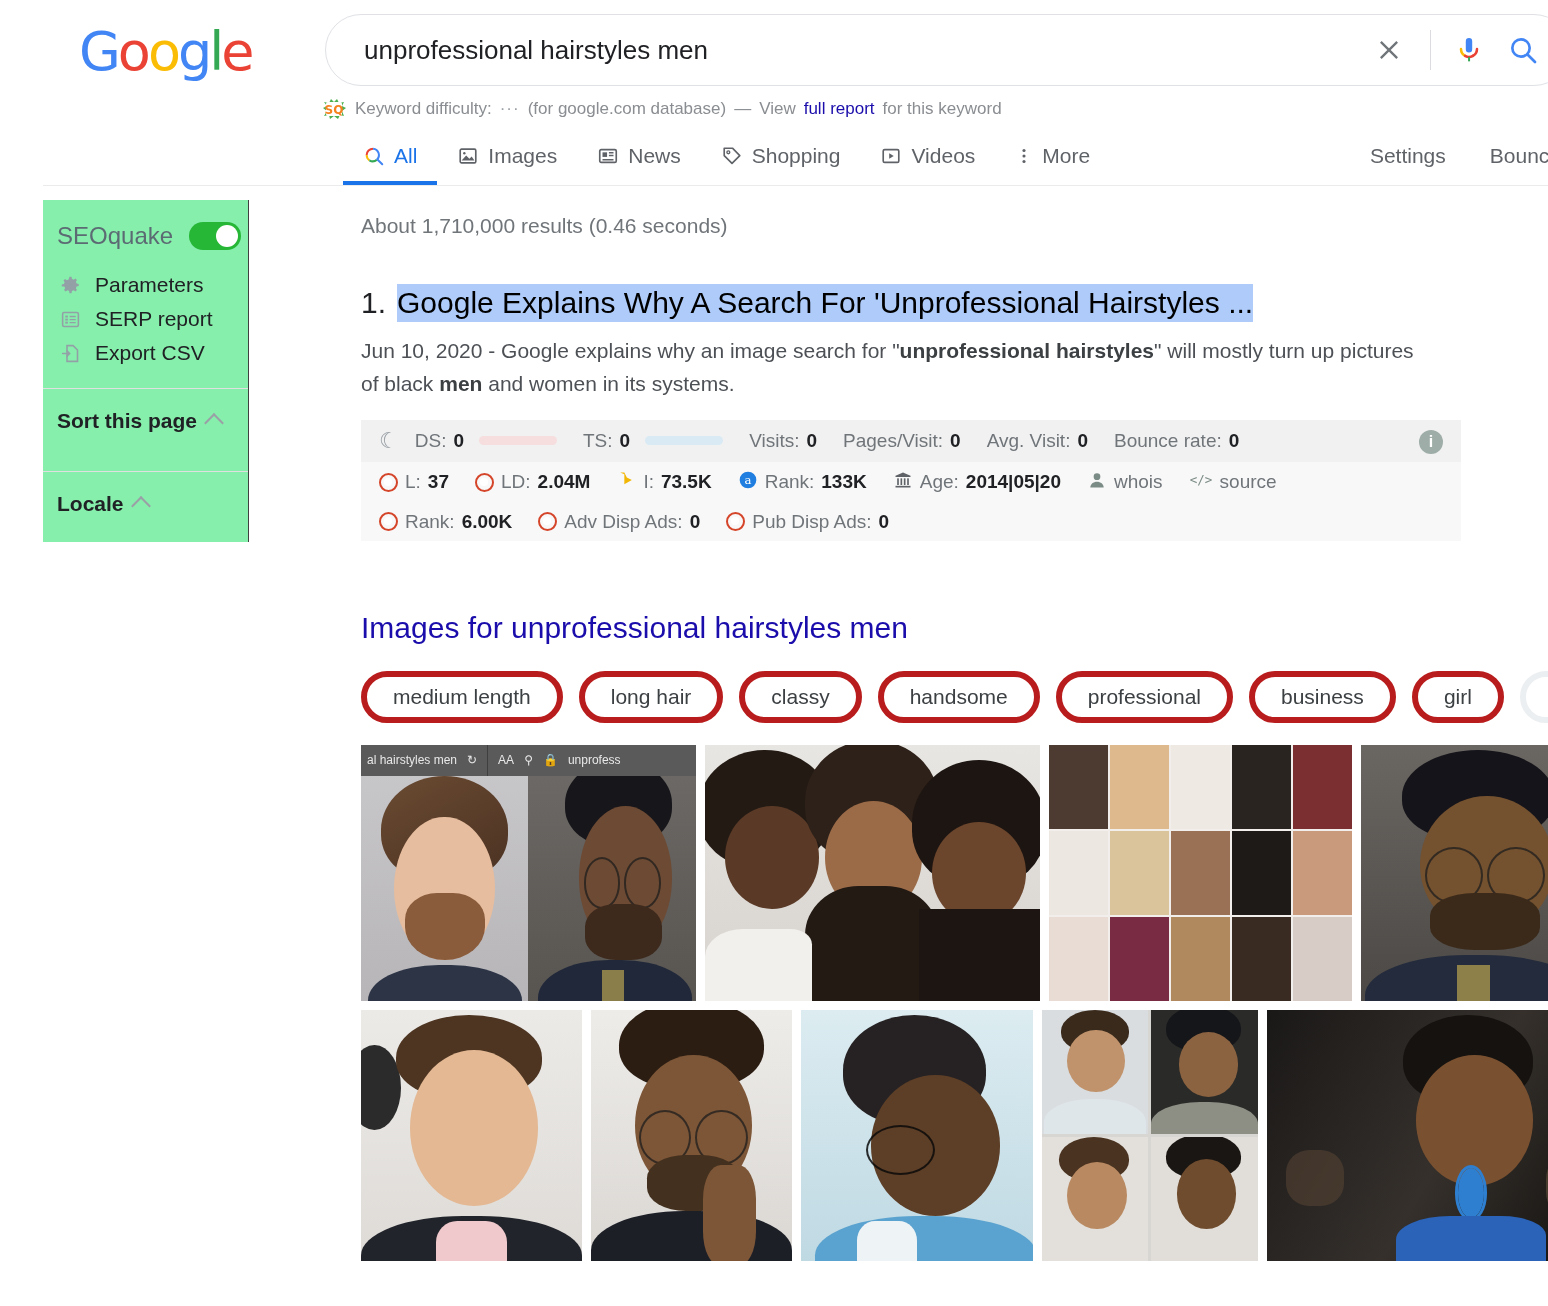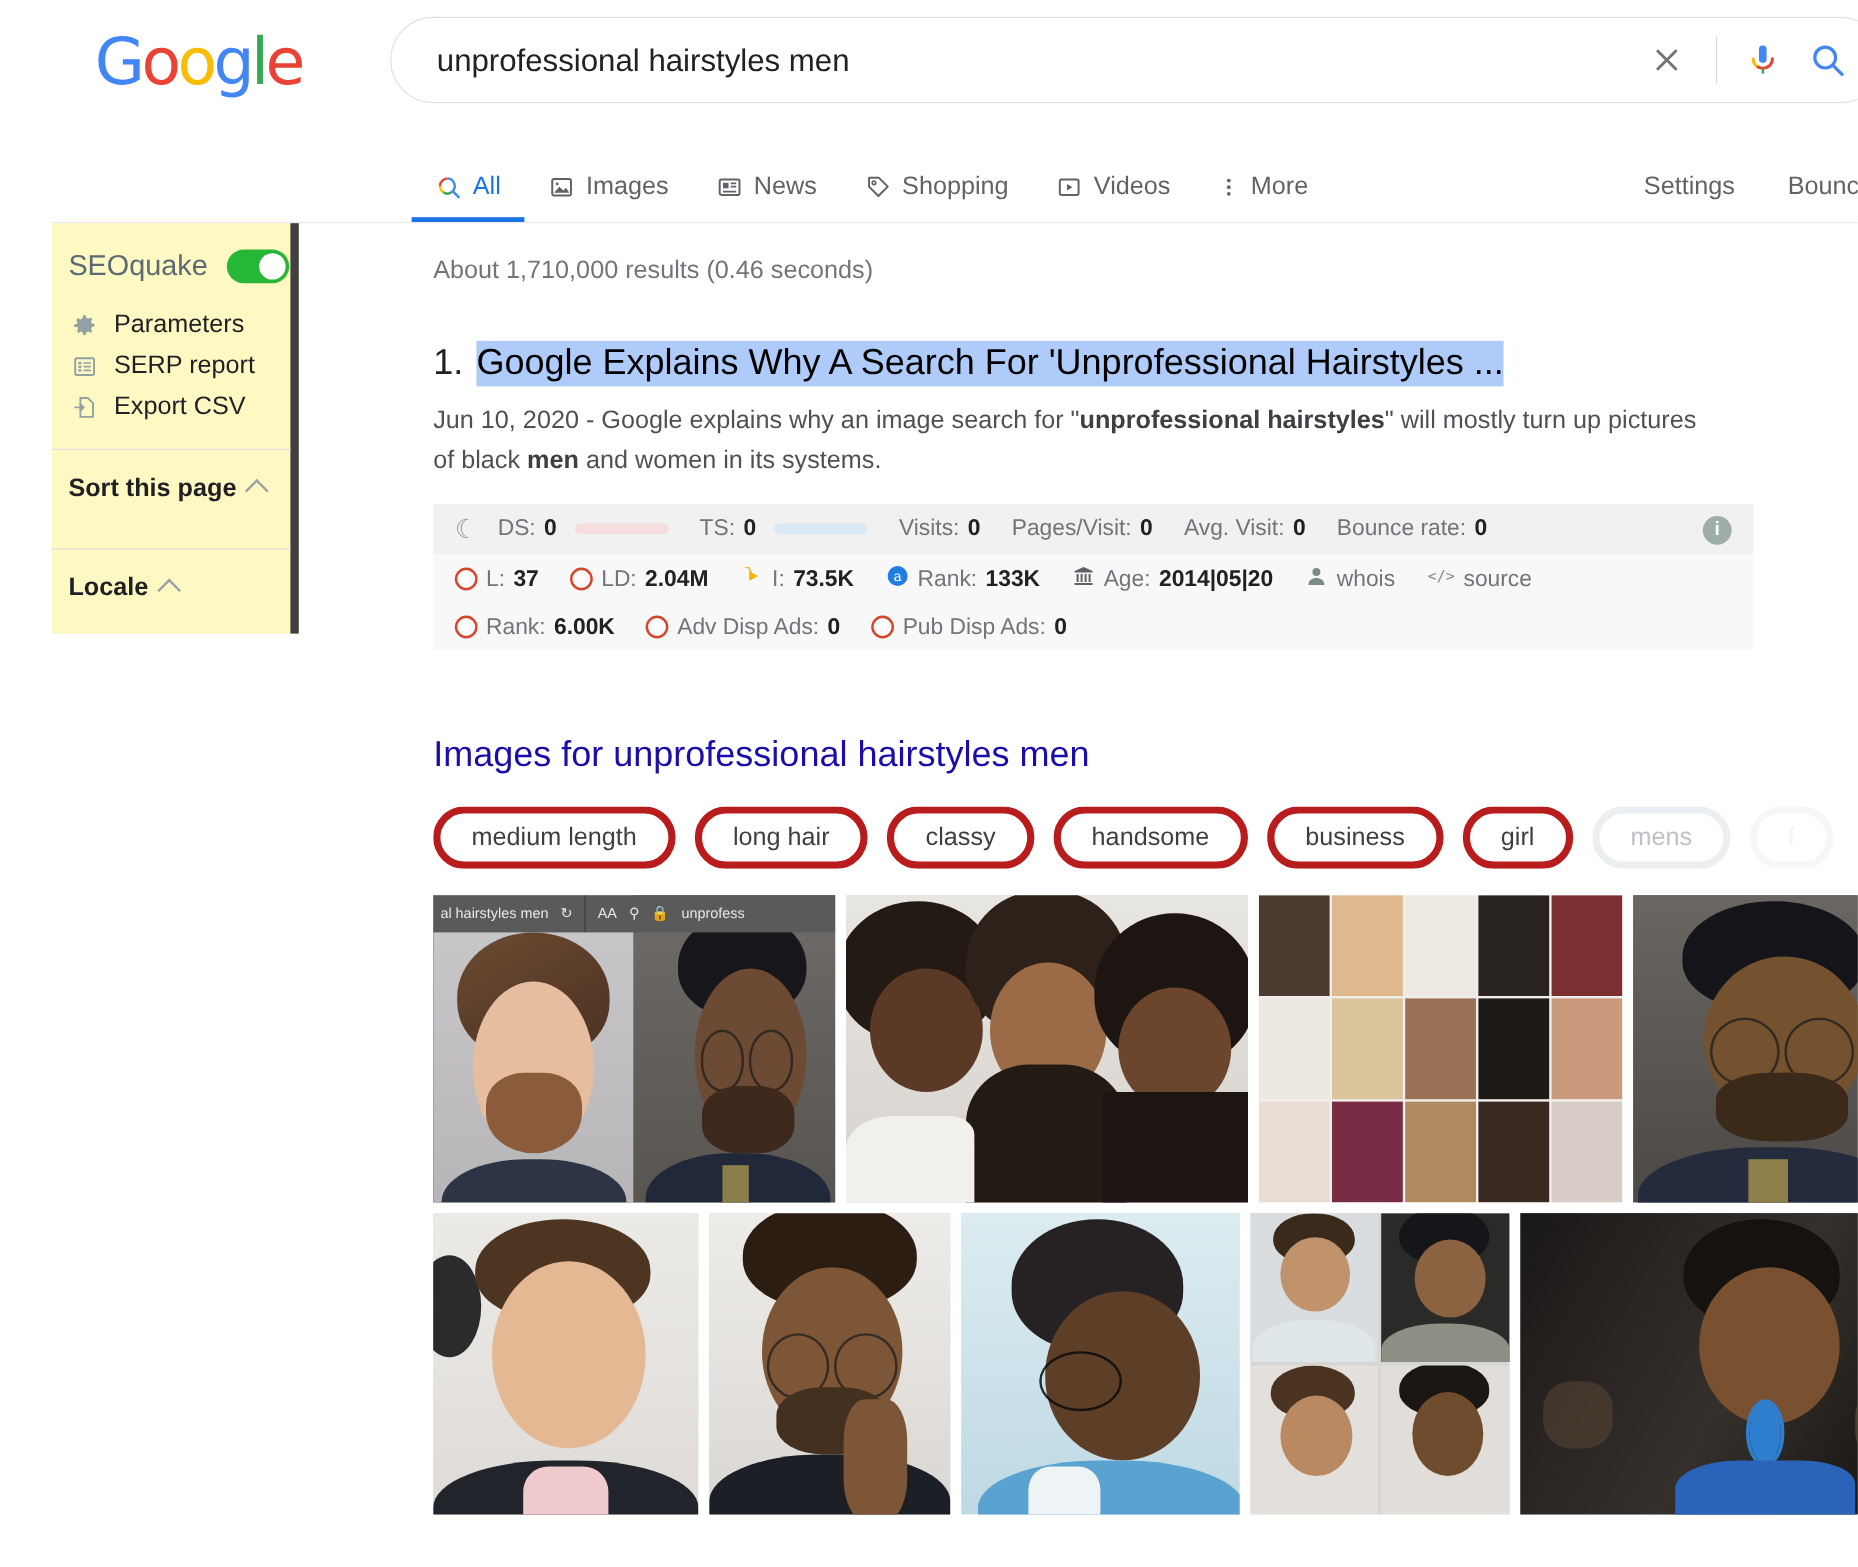--- a/index.html
+++ b/index.html
@@ -72,22 +72,22 @@
   .tab.active { color:#1a73e8; }
   .tab.active::after {
     content:""; position:absolute; left:0; right:0; bottom:-1px; height:4px; background:#1a73e8;
   }
   .tab .ticon { display:flex; align-items:center; }
   .right-links { position:absolute; right:30px; top:0; display:flex; align-items:center; height:56px; gap:44px;}
   .right-links div { font-size:21px; color:#5f6368; cursor:pointer; }
 
   
   .sidebar {
-    position:absolute; left:0; top:186px; width:206px; height:342px;
-    background:#fef9c3; border-right:7px solid #404040;
+    position:absolute; left:0; top:200px; width:206px; height:342px;
+    background:#86efac; border-right:1px solid #404040;
     padding: 0;
   }
   .sq-title {
     display:flex; align-items:center; gap:16px;
     padding: 22px 0 18px 14px;
   }
   .sq-title .label { font-size:24px; color:#5c6b73; }
   .toggle { width:52px; height:28px; background:#27b737; border-radius:14px; position:relative; cursor:pointer; }
   .toggle::after { content:""; position:absolute; right:3px; top:3px; width:22px; height:22px; background:#fff; border-radius:50%; }
   .side-item {
@@ -201,20 +201,36 @@
         </svg>
       </div>
       <div class="search-go">
         <svg width="32" height="32" viewBox="0 0 24 24">
           <circle cx="10.5" cy="10.5" r="6.5" stroke="#4285F4" stroke-width="2" fill="none"></circle>
           <path d="M15.4 15.4 L21 21" stroke="#4285F4" stroke-width="2" stroke-linecap="round"></path>
         </svg>
       </div>
     </div>
 
+    <div class="seoq-line">
+      <span class="sq-icon">
+        <svg width="26" height="26" viewBox="0 0 26 26">
+          <path d="M3 6 L6 10 L2 12 L6 15 L3 20 L8 19 L9 23 L13 20 L17 23 L19 19 L23 20 L21 15 L25 12 L21 10 L23 6 L18 7 L16 3 L13 6 L10 3 L8 7 Z" fill="#4caf50"></path>
+          <rect x="5" y="6" width="16" height="14" rx="2" fill="#fff"></rect>
+          <text x="13" y="18" font-size="12" font-weight="bold" fill="#f5821f" text-anchor="middle" font-family="DejaVu Sans">SQ</text>
+        </svg>
+      </span>
+      <span>Keyword difficulty:</span>
+      <span class="kd-dots">···</span>
+      <span>(for google.com database)</span>
+      <span>—</span>
+      <span>View</span>
+      <a href="#">full report</a>
+      <span>for this keyword</span>
+    </div>
 
     <div class="navbar">
       <div class="tabs">
 
         <div class="tab active">
           <span class="ticon">
             <svg width="22" height="22" viewBox="0 0 24 24">
               <path d="M4 11a7 7 0 0 1 7-7" stroke="#EA4335" stroke-width="2.2" fill="none"></path>
               <path d="M4 11a7 7 0 0 0 3 5.7" stroke="#FBBC05" stroke-width="2.2" fill="none"></path>
               <path d="M7 16.7a7 7 0 0 0 8-.5" stroke="#34A853" stroke-width="2.2" fill="none"></path>
@@ -464,20 +480,21 @@
       </div>
     </div>
 
     <div class="img-heading">Images for unprofessional hairstyles men</div>
 
     <div class="chips">
       <div class="chip">medium length</div>
       <div class="chip">long hair</div>
       <div class="chip">classy</div>
       <div class="chip">handsome</div>
+      <div class="chip">professional</div>
       <div class="chip">business</div>
       <div class="chip">girl</div>
       <div class="chip faded">mens</div>
       <div class="chip ghost">f</div>
 
     </div>
 
     <div class="img-grid">
 
       <div class="img-row">

